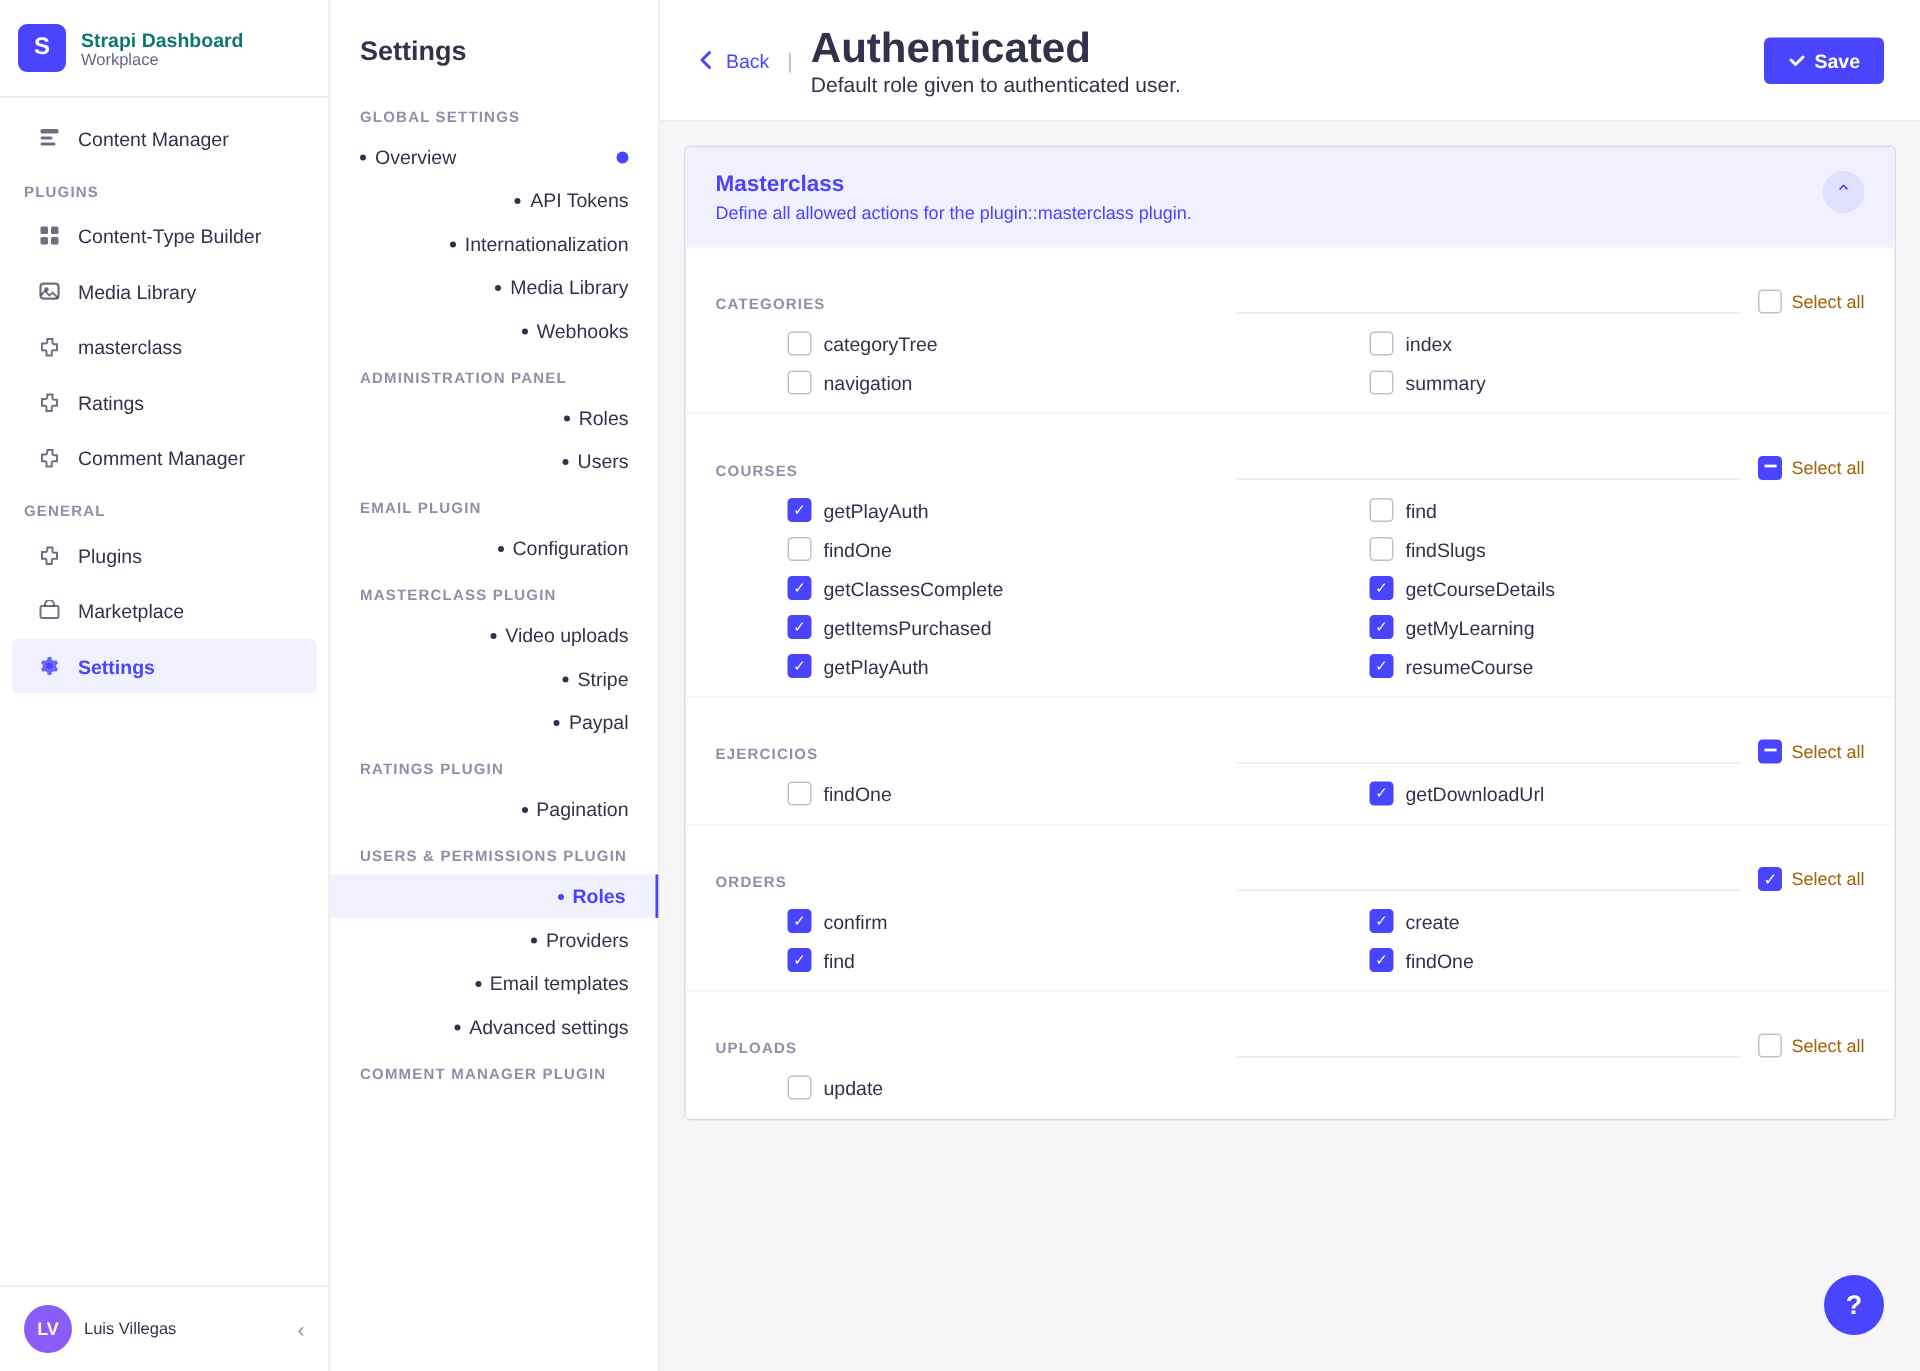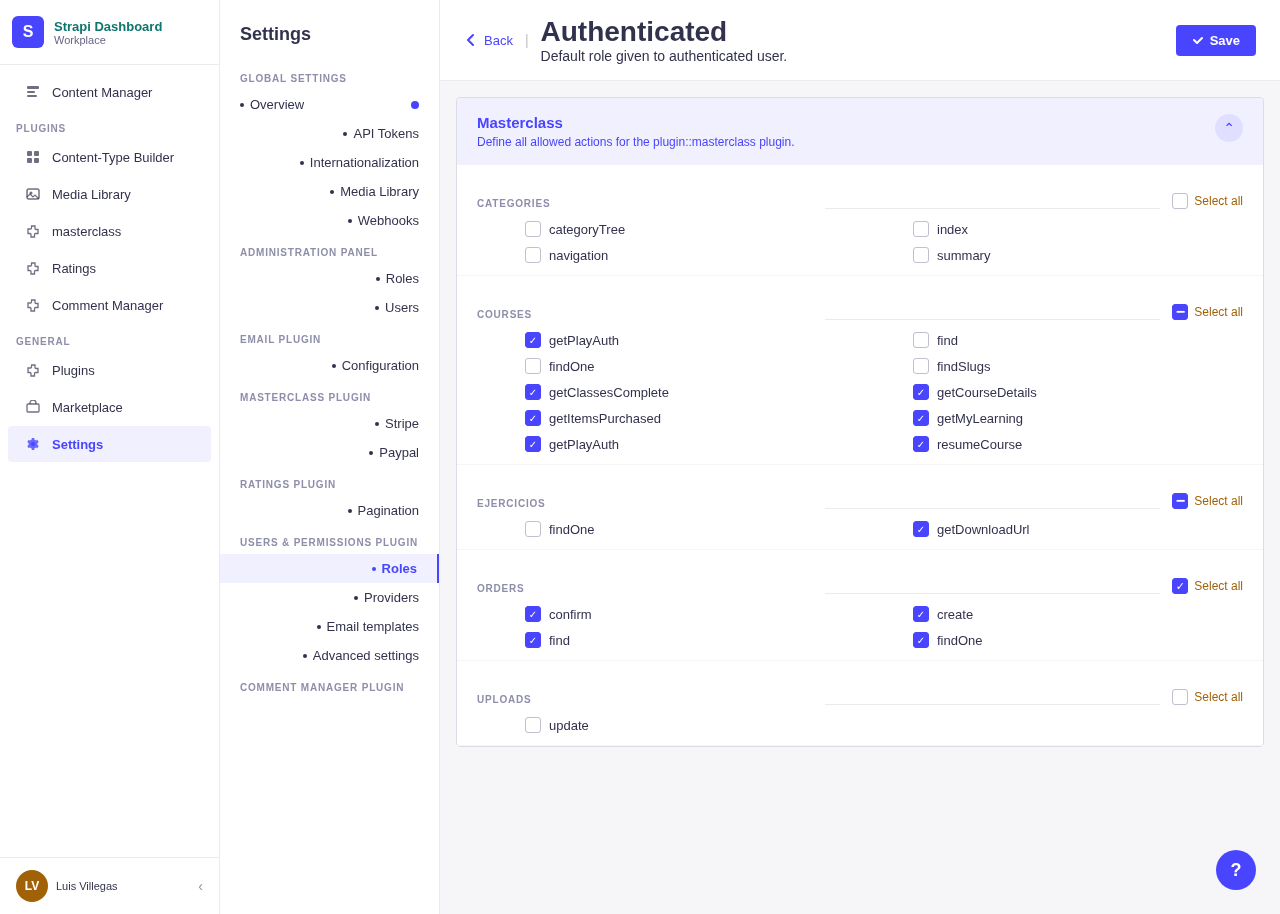--- a/index.html
+++ b/index.html
@@ -11,21 +11,21 @@
     .sidebar-logo { width: 32px; height: 32px; background: #4945ff; border-radius: 6px; display: flex; align-items: center; justify-content: center; color: white; font-size: 16px; font-weight: bold; }
     .sidebar-title { font-size: 13px; font-weight: 600; color: #0f766e; }
     .sidebar-subtitle { font-size: 11px; color: #666687; }
     .sidebar-nav { flex: 1; overflow-y: auto; padding: 8px 0; }
     .nav-item { display: flex; align-items: center; gap: 10px; padding: 9px 16px; cursor: pointer; color: #32324d; font-size: 13px; border-radius: 4px; margin: 1px 8px; }
     .nav-item.active { background: #f0f0ff; color: #4945ff; font-weight: 600; }
     .nav-item .nav-icon { width: 18px; height: 18px; display: flex; align-items: center; justify-content: center; color: inherit; }
     .nav-section-label { font-size: 10px; font-weight: 600; color: #8e8ea9; text-transform: uppercase; letter-spacing: 0.08em; padding: 12px 16px 4px; }
     .sidebar-footer { padding: 12px 16px; border-top: 1px solid #eaeaef; display: flex; align-items: center; justify-content: space-between; }
     .user-info { display: flex; align-items: center; gap: 8px; }
-    .avatar { width: 32px; height: 32px; border-radius: 50%; background: #a16207; color: white; display: flex; align-items: center; justify-content: center; font-size: 12px; font-weight: 600; }
+    .avatar { width: 32px; height: 32px; border-radius: 50%; background: #8b5cf6; color: white; display: flex; align-items: center; justify-content: center; font-size: 12px; font-weight: 600; }
     .user-name { font-size: 11px; font-weight: 500; }
 
     
     .settings-panel { width: 220px; background: #fff; border-right: 1px solid #eaeaef; height: 100%; overflow-y: auto; flex-shrink: 0; }
     .settings-title { font-size: 18px; font-weight: 700; color: #32324d; padding: 24px 20px 16px; }
     .settings-section-label { font-size: 10px; font-weight: 600; color: #8e8ea9; text-transform: uppercase; letter-spacing: 0.08em; padding: 12px 20px 6px; }
     .settings-nav-item { display: flex; align-items: center; gap: 6px; padding: 7px 20px; cursor: pointer; color: #32324d; font-size: 13px; justify-content: flex-end; }
     .settings-nav-item.active { color: #4945ff; font-weight: 600; background: #f0f0ff; border-right: 2px solid #4945ff; }
     .settings-nav-item .dot { width: 4px; height: 4px; border-radius: 50%; background: currentColor; flex-shrink: 0; }
     .settings-nav-item .dot-blue { background: #4945ff; }
@@ -231,20 +231,24 @@
 
   <div class="settings-section-label">EMAIL PLUGIN</div>
   <div class="settings-nav-item">
     <span class="dot"></span>
     <span>Configuration</span>
   </div>
 
   <div class="settings-section-label">MASTERCLASS PLUGIN</div>
   <div class="settings-nav-item">
     <span class="dot"></span>
+    <span>Video uploads</span>
+  </div>
+  <div class="settings-nav-item">
+    <span class="dot"></span>
     <span>Stripe</span>
   </div>
   <div class="settings-nav-item">
     <span class="dot"></span>
     <span>Paypal</span>
   </div>
 
   <div class="settings-section-label">RATINGS PLUGIN</div>
   <div class="settings-nav-item">
     <span class="dot"></span>

